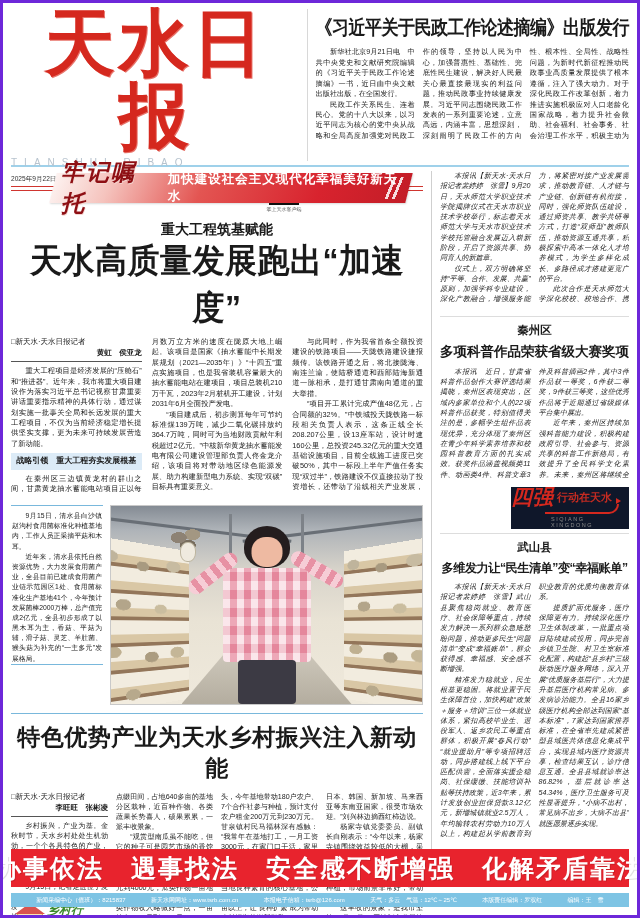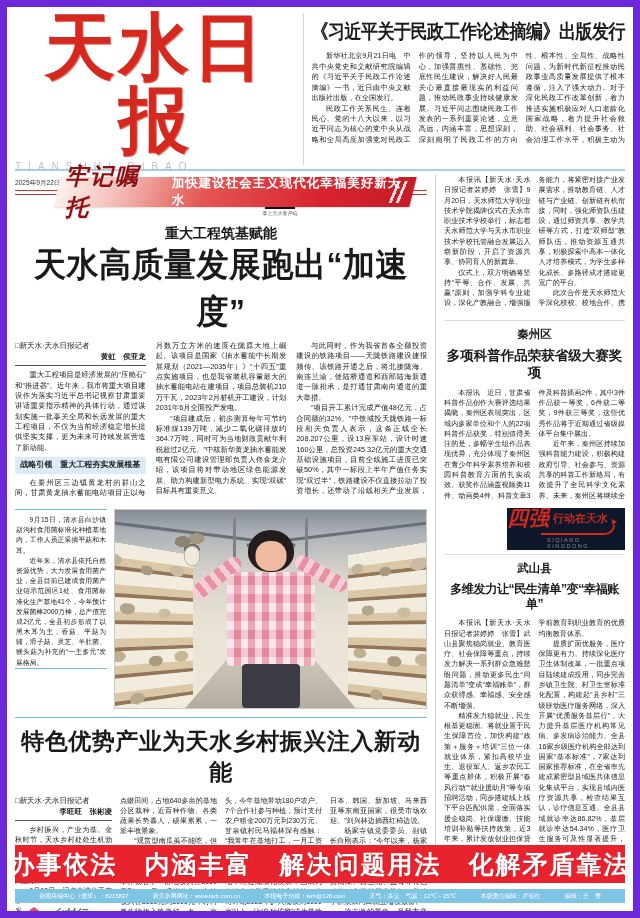--- a/index.html
+++ b/index.html
@@ -1,18 +1,18 @@
 <!DOCTYPE html>
 <html lang="zh"><head>
 <meta charset="utf-8">
 <style>
   * { margin:0; padding:0; box-sizing:border-box; }
   html,body { background:#e9e9e9; }
   body { font-family:"Liberation Sans","DejaVu Sans",sans-serif; color:#1a1a1a; }
-  .page { width:640px; height:918px; margin:0 auto; background:#fff; border:7px solid #6d28d9;
+  .page { width:640px; height:918px; margin:0 auto; background:#fff; border:3px solid #6d28d9;
           padding:6px 8px 0 8px; overflow:hidden; position:relative; }
 
   
   .header { display:flex; height:152px; }
   .mast-left { width:322px; padding-right:6px; border-right:1px solid #d8d8d8; }
   .mast-title { font-family:"Liberation Serif","DejaVu Serif",serif; font-weight:900; color:#d5281e;
                 font-size:70px; line-height:1.02; letter-spacing:4px; text-align:center;
                 transform:scaleY(1.04); text-shadow:1px 1px 0 #e8746b; }
   .mast-sub { text-align:left; color:#b7c3ce; letter-spacing:7px; font-size:10px; margin-top:5px; }
   .date-row { display:flex; align-items:flex-start; margin-top:7px; gap:6px; }
@@ -141,21 +141,21 @@
   .xc-l2 { color:#d5281e; font-size:13px; margin-left:8px; }
 
   
   .r-art { position:relative; }
   .r-head { text-align:center; font-weight:900; margin:6px 0 6px 0; line-height:1.25; }
   .r-head.h1 { font-size:12.2px; letter-spacing:-0.3px; margin-top:10px; }
   .r-head.h2 { font-size:13.5px; }
   .r-head.h3 { font-size:12.2px; letter-spacing:-0.5px; }
   .r-kicker { text-align:center; font-size:11.5px; font-weight:bold; margin-top:6px; }
   .r-cols { column-count:2; column-gap:8px; overflow:hidden; font-size:7.1px; line-height:1.45; text-align:justify; }
-  .r-cols p { text-indent:2em; }
+  .r-cols p { text-indent:2em;font-style:italic; }
   .rc1 { height:138px; } .rc2 { height:118px; } .rc3 { height:292px; }
   .r-rule { border-top:1px solid #dddddd; margin:7px 0 0 0; }
 
   .sq-logo { position:absolute; right:0; bottom:-44px; width:118px; height:42px; background:#0f172a; }
   .sq-row { display:flex; align-items:flex-start; gap:4px; }
   .sq-script { font-family:"Liberation Serif","DejaVu Serif",serif; font-style:italic; font-weight:900;
                color:#d5281e; font-size:21px; line-height:1; }
   .sq-slogan { color:#c42b21; font-weight:bold; font-size:11px; margin-top:3px; }
   .sq-swoosh { width:74px; height:10px; border-bottom:2px solid #d5281e; border-right:2px solid #d5281e;
                border-radius:0 0 18px 0; margin-left:34px; margin-top:-4px; position:relative; }
@@ -335,21 +335,21 @@
         <div class="r-cols rc3">
           <p>本报讯【新天水·天水日报记者裴婷婷　张雪】武山县聚焦稳岗就业、教育医疗、社会保障等重点，持续发力解决一系列群众急难愁盼问题，推动更多民生“问题清单”变成“幸福账单”，群众获得感、幸福感、安全感不断增强。</p>
           <p>精准发力稳就业，民生根基更稳固。将就业置于民生保障首位，加快构建“政策＋服务＋培训”三位一体就业体系，紧扣高校毕业生、退役军人、返乡农民工等重点群体，积极开展“春风行动”“就业援助月”等专项招聘活动，同步搭建线上线下平台匹配供需，全面落实援企稳岗、社保缓缴、技能培训补贴等扶持政策，近3年来，累计发放创业担保贷款3.12亿元，新增城镇就业2.5万人，年均输转农村劳动力10万人以上，构建起从学前教育到职业教育的优质均衡教育体系。</p>
           <p>提质扩面优服务，医疗保障更有力。持续深化医疗卫生体制改革，一批重点项目陆续建成投用，同步完善乡镇卫生院、村卫生室标准化配置，构建起“县乡村”三级联动医疗服务网络，深入开展“优质服务基层行”，大力提升基层医疗机构常见病、多发病诊治能力。全县16家乡级医疗机构全部达到国家“基本标准”，7家达到国家推荐标准，在全省率先建成紧密型县域医共体信息化集成平台，实现县域内医疗资源共享，检查结果互认，诊疗信息互通。全县县域就诊率达86.82%，基层就诊率达54.34%，医疗卫生服务可及性显著提升，“小病不出村，常见病不出乡，大病不出县”就医愿景逐步实现。</p>
         </div>
       </div>
 
     </div>
   </div>
 
-  <div class="law-banner">办事依法　内涵丰富　解决问题用法　化解矛盾靠法</div>
+  <div class="law-banner">办事依法　遇事找法　安全感不断增强　化解矛盾靠法</div>
 
   <div class="footer-strip">
     <span>新闻采编中心（值班）：8215837</span>
     <span>新天水网网址：www.tsrb.com.cn</span>
     <span>本报电子信箱：tsrb@126.com</span>
     <span>天气：多云　气温：12℃～25℃</span>
     <span>本版责任编辑：罗双红</span>
     <span>编辑：王　雪</span>
   </div>
 

